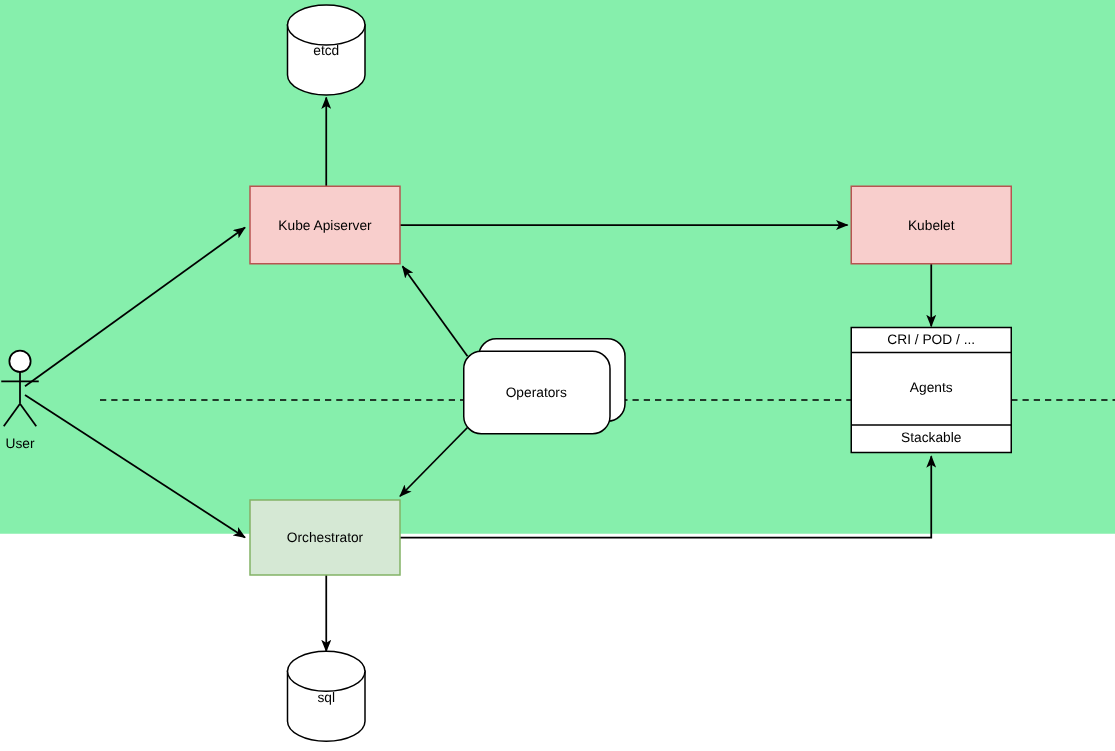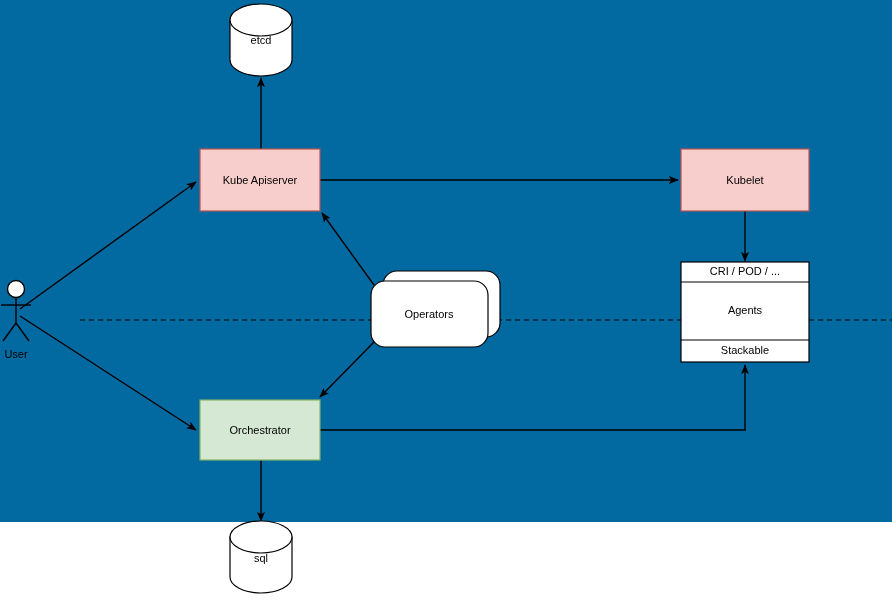--- a/index.html
+++ b/index.html
@@ -9,22 +9,22 @@
   }
   body {
     width: 892px;
     height: 601px;
     overflow: hidden;
     font-family: "Liberation Sans", sans-serif;
   }
   #diagram-root {
     position: relative;
     width: 892px;
-    height: 522px;
-    background: #0369a1;
+    height: 427px;
+    background: #86efac;
   }
   svg#diagram-svg {
     display: block;
     width: 892px;
     height: 601px;
   }
   .node-label {
     font-family: "Liberation Sans", sans-serif;
     font-size: 11px;
     fill: #000000;

